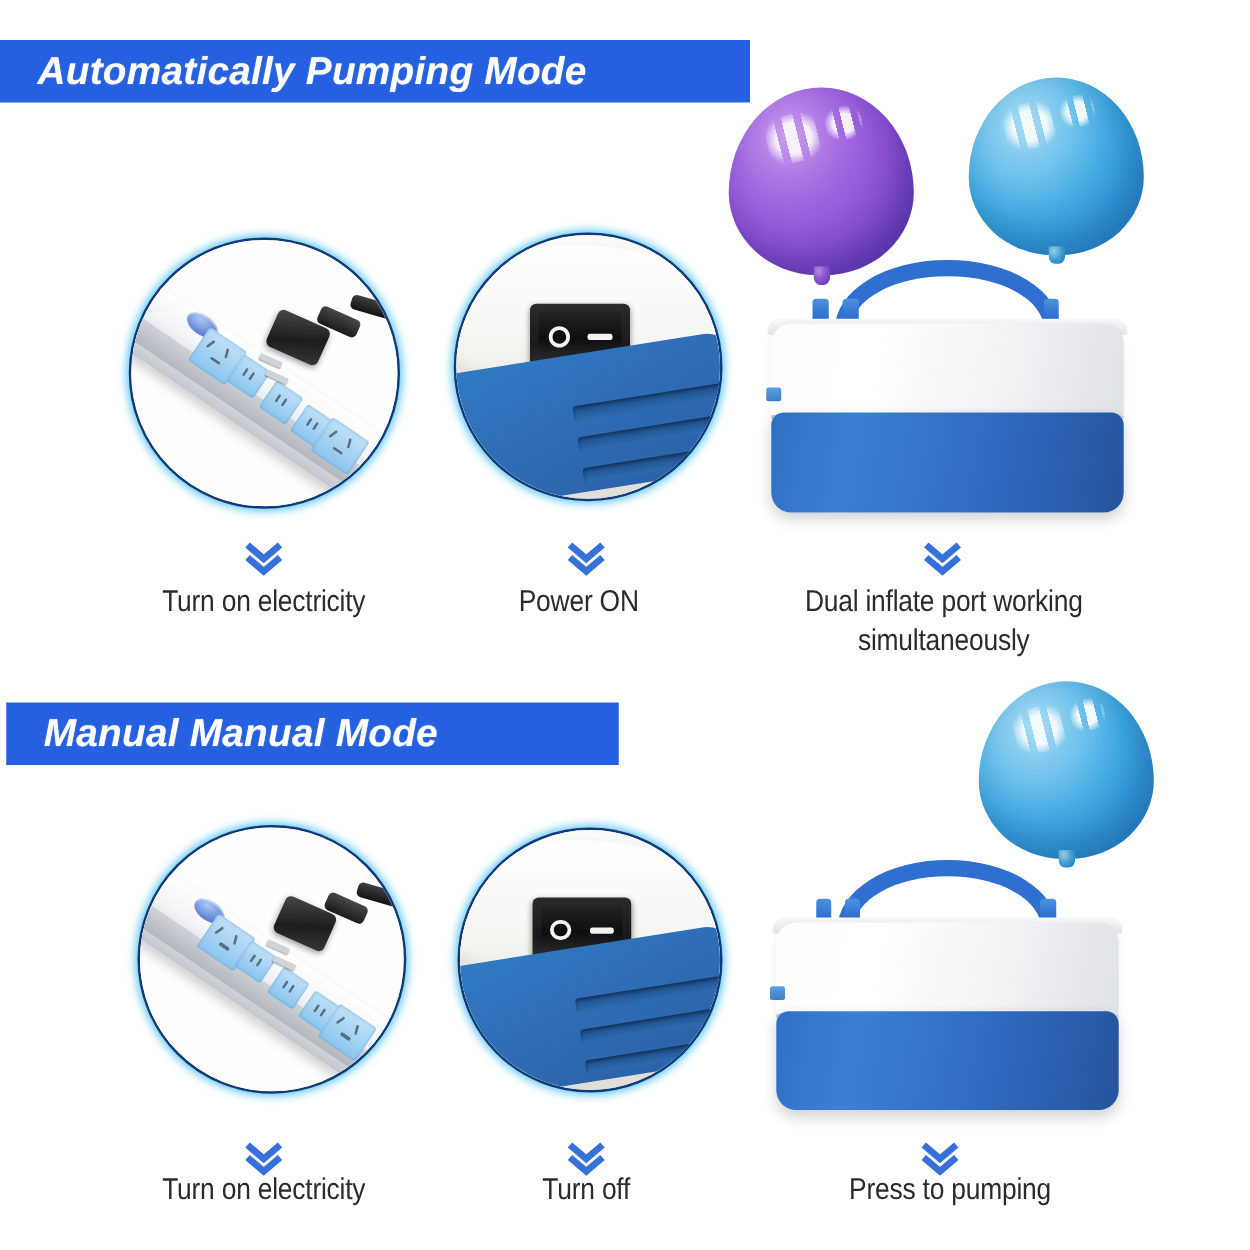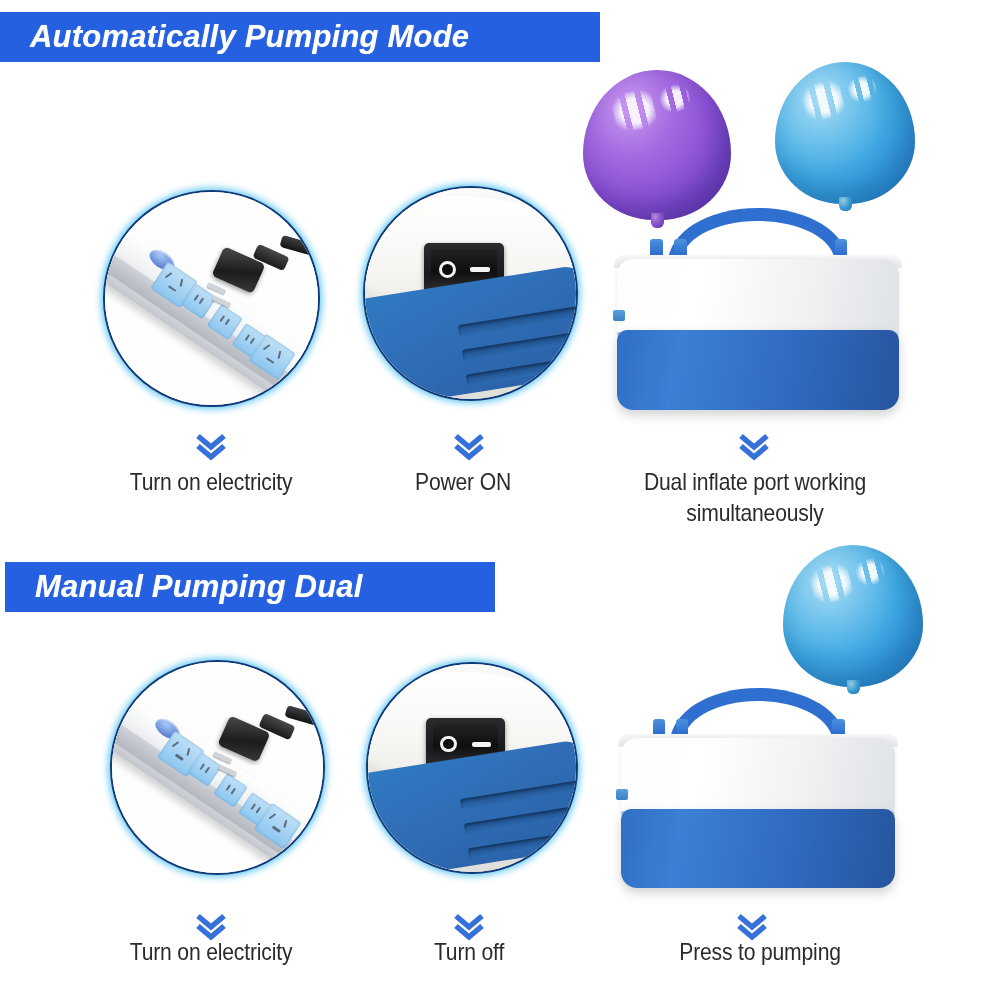--- a/index.html
+++ b/index.html
@@ -30,21 +30,21 @@
   .banner-label {
     color: #ffffff;
     font-family: "Liberation Sans", sans-serif;
     font-weight: bold;
     font-style: italic;
     font-size: 31px;
     letter-spacing: 0.2px;
     white-space: nowrap;
     text-shadow: 0 0 1px rgba(255,255,255,0.5);
   }
-  #banner-auto { left: 0px; top: 12px; width: 600px; align-items: center; }
+  #banner-auto { left: 0px; top: 32px; width: 600px; align-items: center; }
   #banner-manual { left: 5px; top: 562px; width: 490px; }
 
   
   .bubble {
     position: absolute;
     border-radius: 50%;
     overflow: hidden;
     border: 2px solid #123a78;
     box-shadow: 0 0 7px 2px rgba(70,190,240,0.85),
                 inset 0 0 5px rgba(120,210,250,0.55);
@@ -407,21 +407,21 @@
   </div>
 
   <div class="step-caption" style="left:61px; top:466px; width:300px;">Turn on electricity</div>
   <div class="step-caption" style="left:353px; top:466px; width:220px;">Power ON</div>
   <div class="step-caption" style="left:585px; top:466px; width:340px;">
     <div>Dual inflate port working</div>
     <div>simultaneously</div>
   </div>
 
   <div class="banner" id="banner-manual">
-    <span class="banner-label">Manual Pumping Dual</span>
+    <span class="banner-label">Manual Manual Mode</span>
   </div>
 
   <div class="bubble" style="left:110px; top:660px; width:215px; height:215px;">
     <div class="scene">
       <div class="strip-bg"></div>
       <div class="strip-body"></div>
       <div class="strip-side"></div>
       <div class="strip-switch"></div>
 
       <div class="socket" style="left:24%; top:36%; width:17%; height:15%;">

